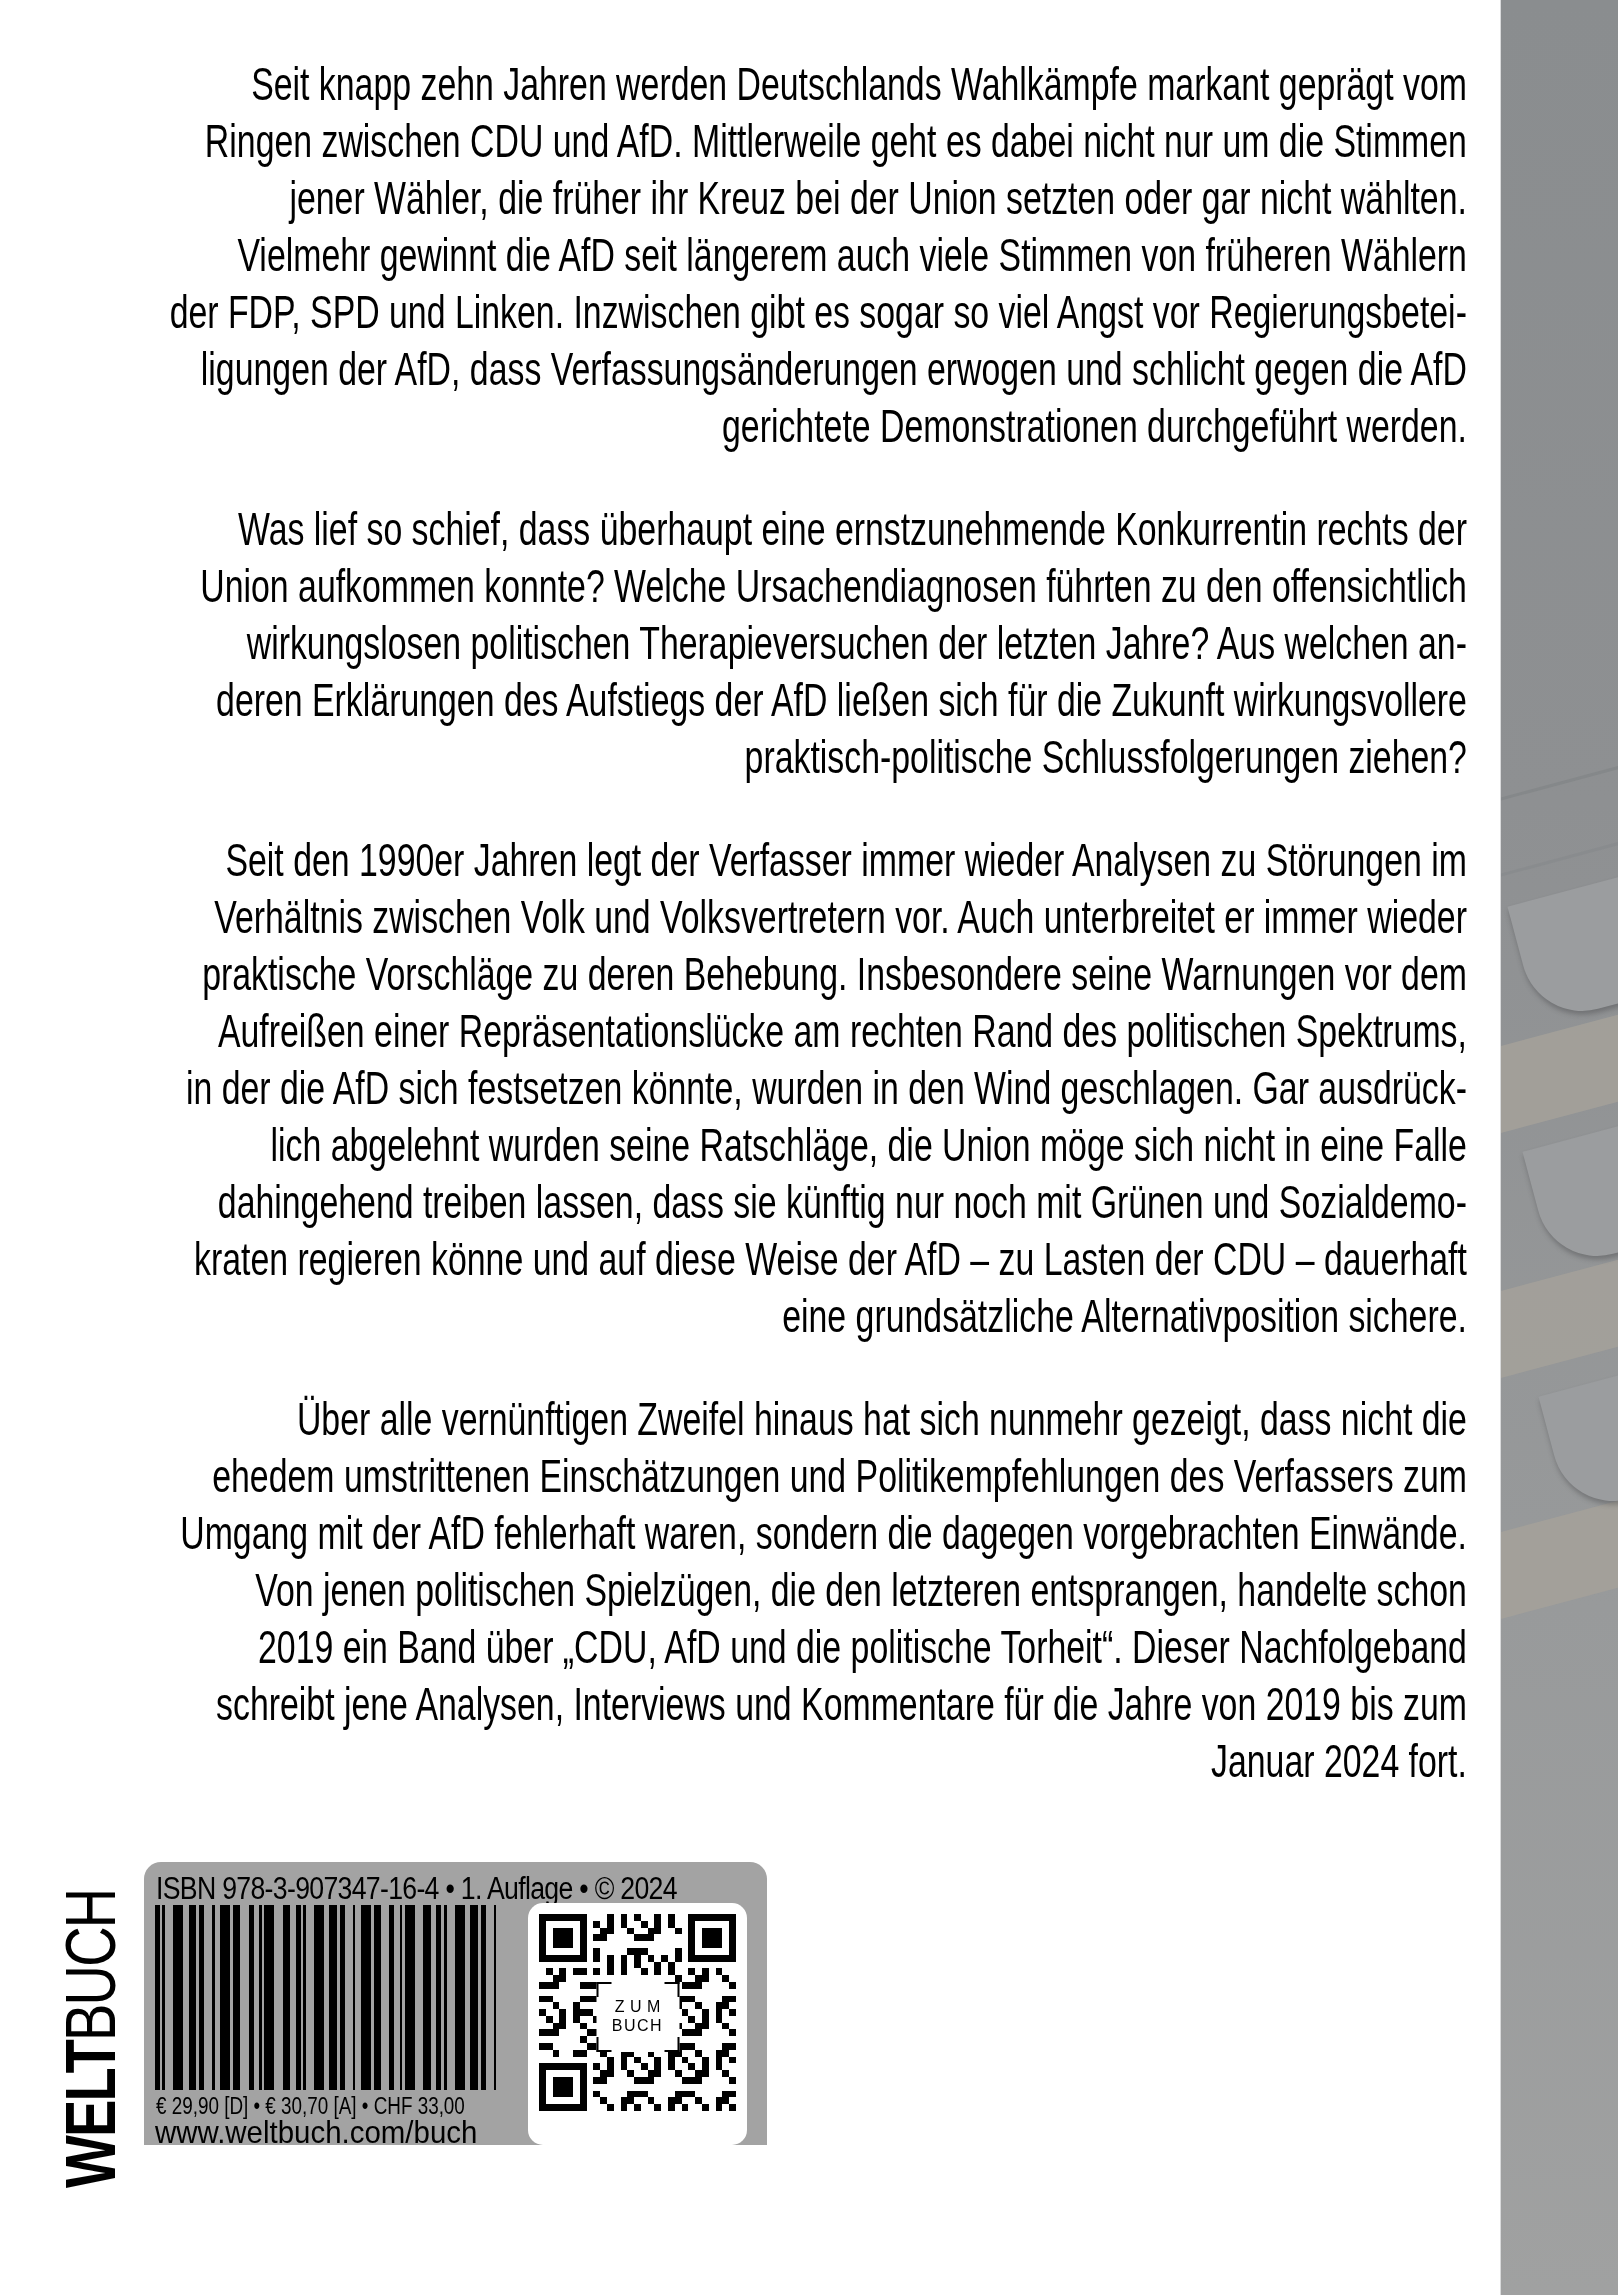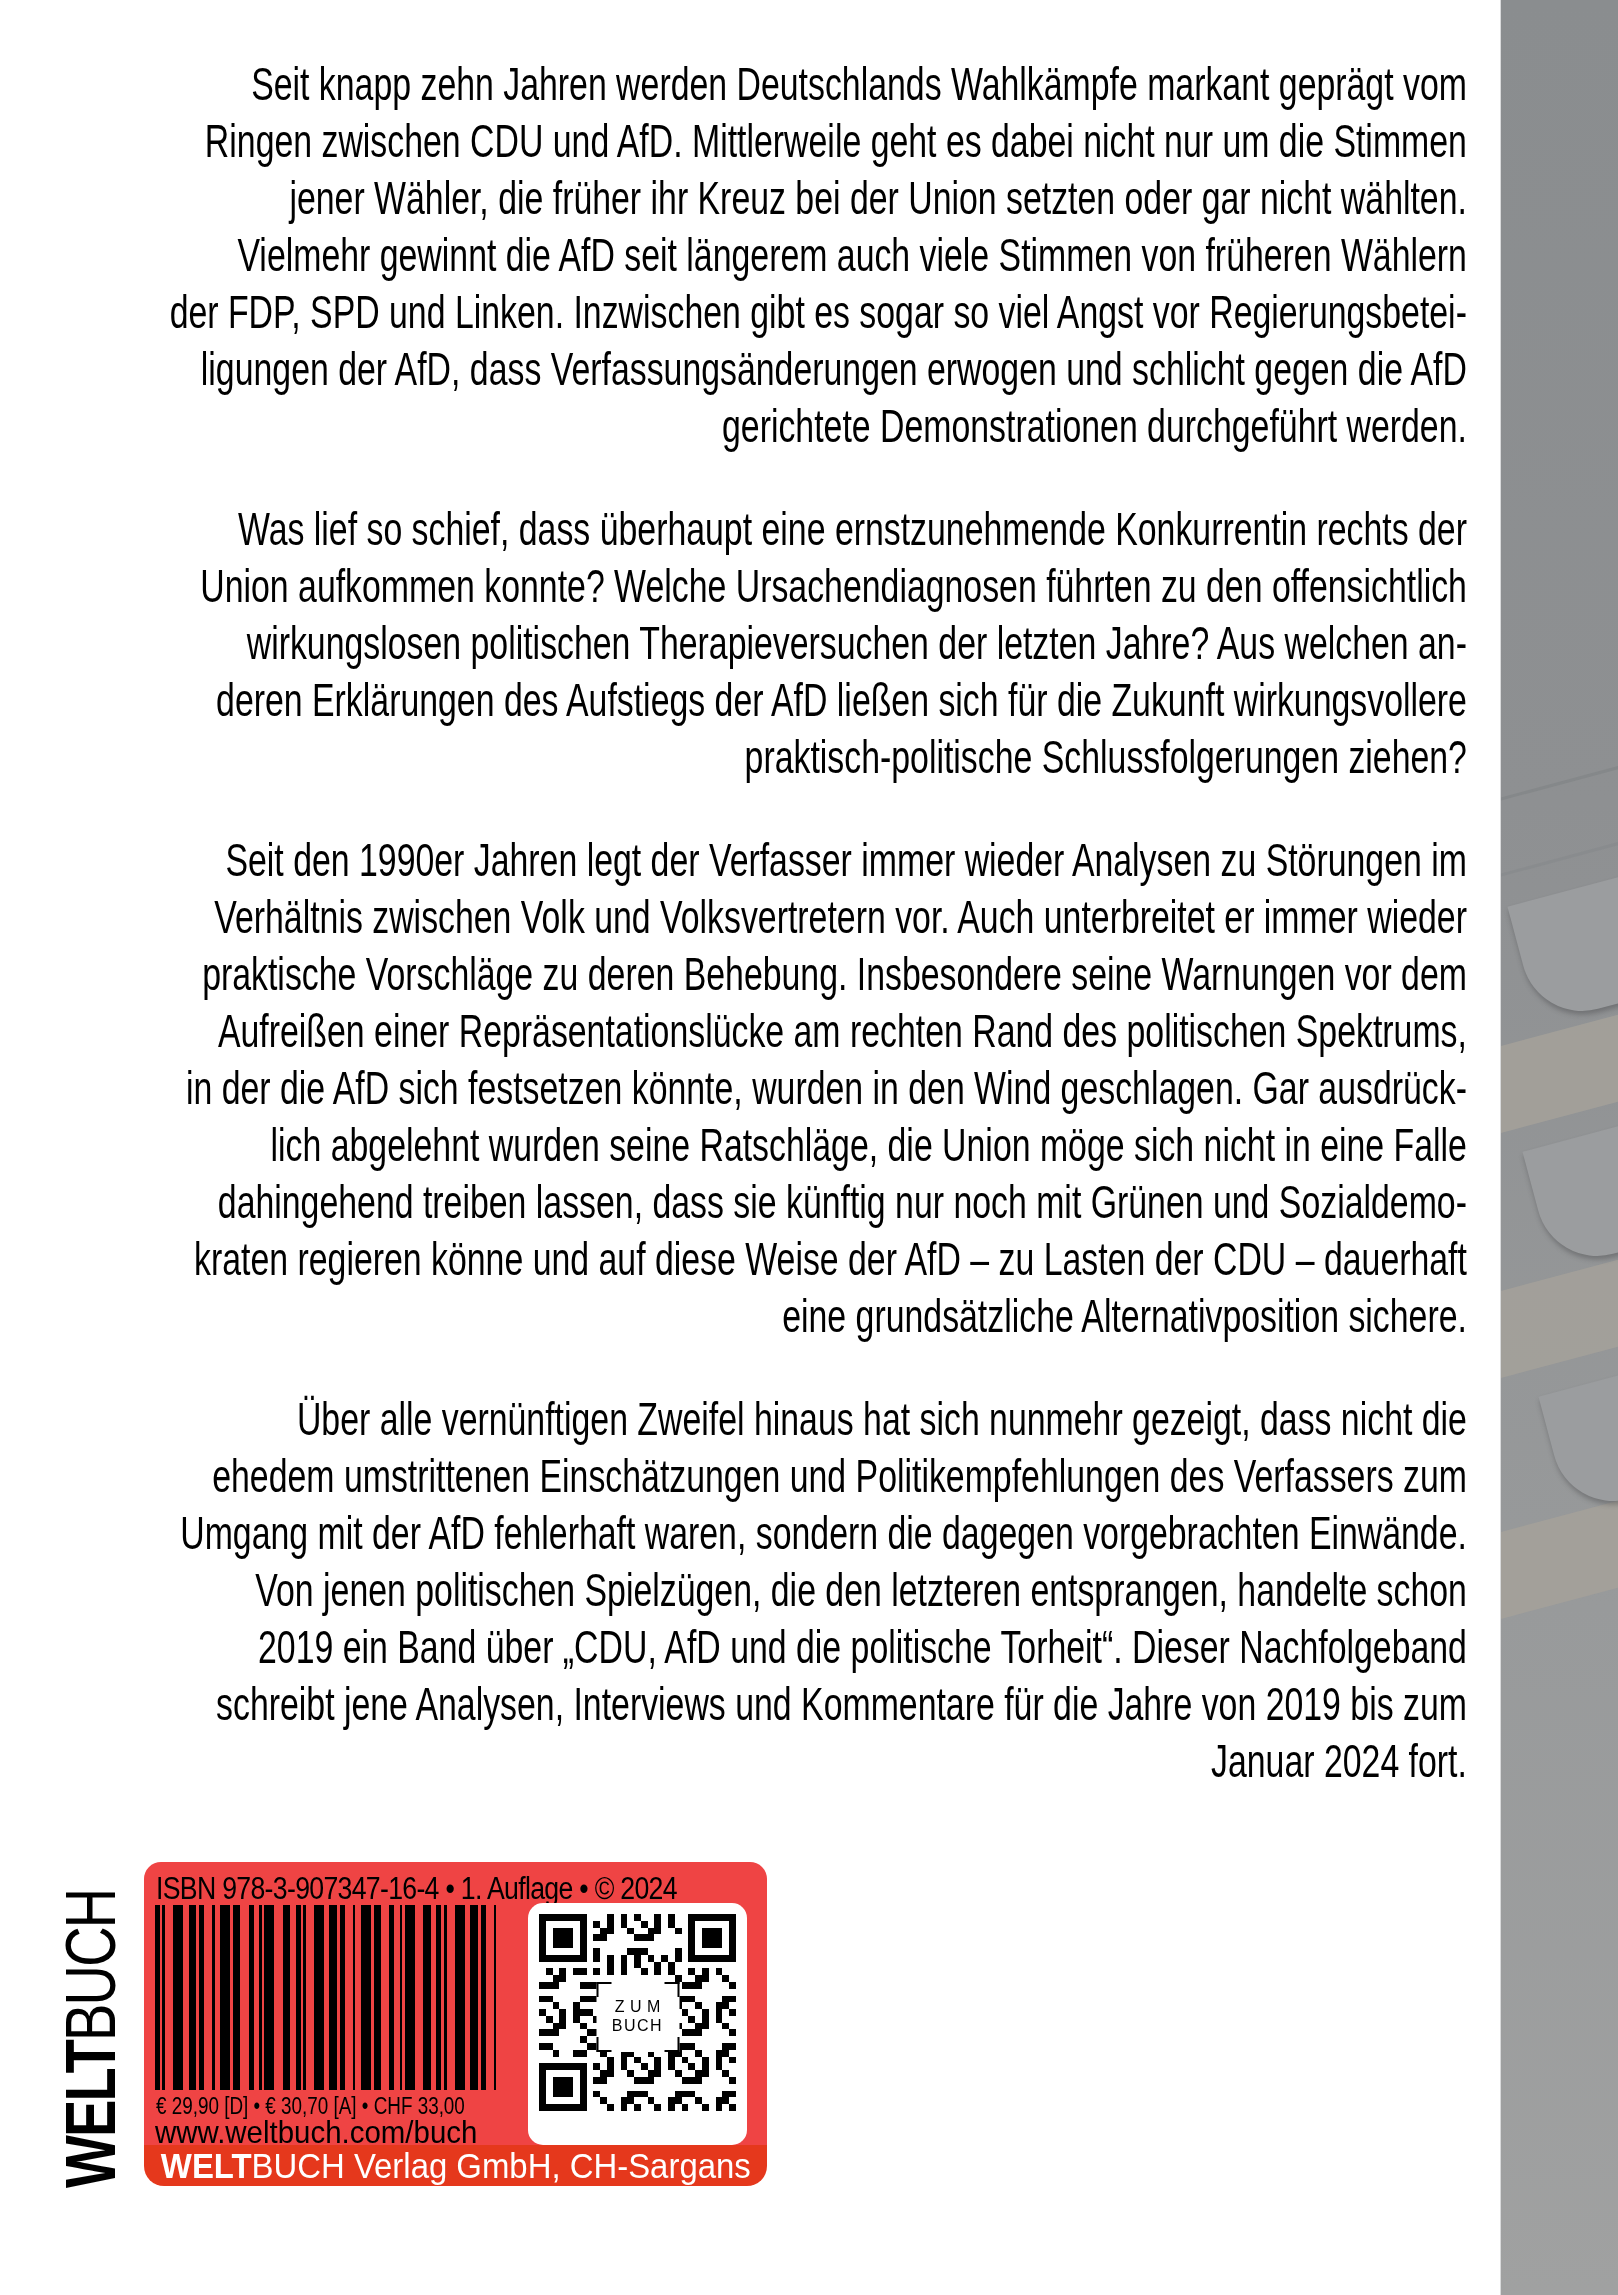--- a/index.html
+++ b/index.html
@@ -15,21 +15,21 @@
 
   
   .vlogo{position:absolute;left:61px;top:2188px;transform:rotate(-90deg) scaleX(0.8);
          transform-origin:0 0;font-size:70px;line-height:61px;white-space:nowrap;
          letter-spacing:-2.3px;color:#000;}
   .vlogo .b{font-weight:700;}
   .vlogo .l{font-weight:400;}
 
   
   .badge{position:absolute;left:144px;top:1862px;width:623px;}
-  .badge-gold{position:relative;background:#ef4444;border-radius:17px 17px 0 0;height:283px;overflow:visible;}
+  .badge-gold{position:relative;background:#a3a3a3;border-radius:17px 17px 0 0;height:283px;overflow:visible;}
   .isbn{position:absolute;left:12.2px;top:9.2px;font-size:31px;font-weight:400;
         transform:scaleX(0.86);transform-origin:0 0;white-space:nowrap;letter-spacing:-0.8px;}
   .barcode{position:absolute;left:9.2px;top:43px;width:352px;height:185px;}
   .price{position:absolute;left:12.2px;top:231px;font-size:23px;transform:scaleX(0.82);
          transform-origin:0 0;white-space:nowrap;}
   .url{position:absolute;left:10.7px;top:256px;font-size:32px;line-height:29px;
        transform:scaleX(0.92);transform-origin:0 0;white-space:nowrap;}
   .qr{position:absolute;right:20px;top:41px;width:219px;height:242px;background:#fff;border-radius:15px;}
   .qr svg{position:absolute;left:10.7px;top:10.7px;}
   .qr-label{position:absolute;left:50%;top:47%;transform:translate(-50%,-50%);
@@ -352,23 +352,20 @@
         <div class="qr-label">
           <i class="c1"></i>
             <i class="c2"></i>
             <i class="c3"></i>
             <i class="c4"></i>
           <div class="ln1">ZUM</div>
           <div class="ln2">BUCH</div>
         </div>
       </div>
     </div>
-    <div class="badge-red">
-      <span class="inner"><span class="b">WELT</span><span>BUCH Verlag GmbH, CH-Sargans</span></span>
-    </div>
   </div>
 
   <div class="strip">
     <div class="s-line" style="top:777px;"></div>
     <div class="s-line" style="top:853px;opacity:.3;"></div>
     <div class="s-band" style="top:1025px;"></div>
     <div class="s-band" style="top:1270px;"></div>
     <div class="s-band" style="top:1511px;"></div>
     <div class="s-tab" style="top:880px;left:19px;"></div>
     <div class="s-tab" style="top:1125px;left:34px;"></div>

